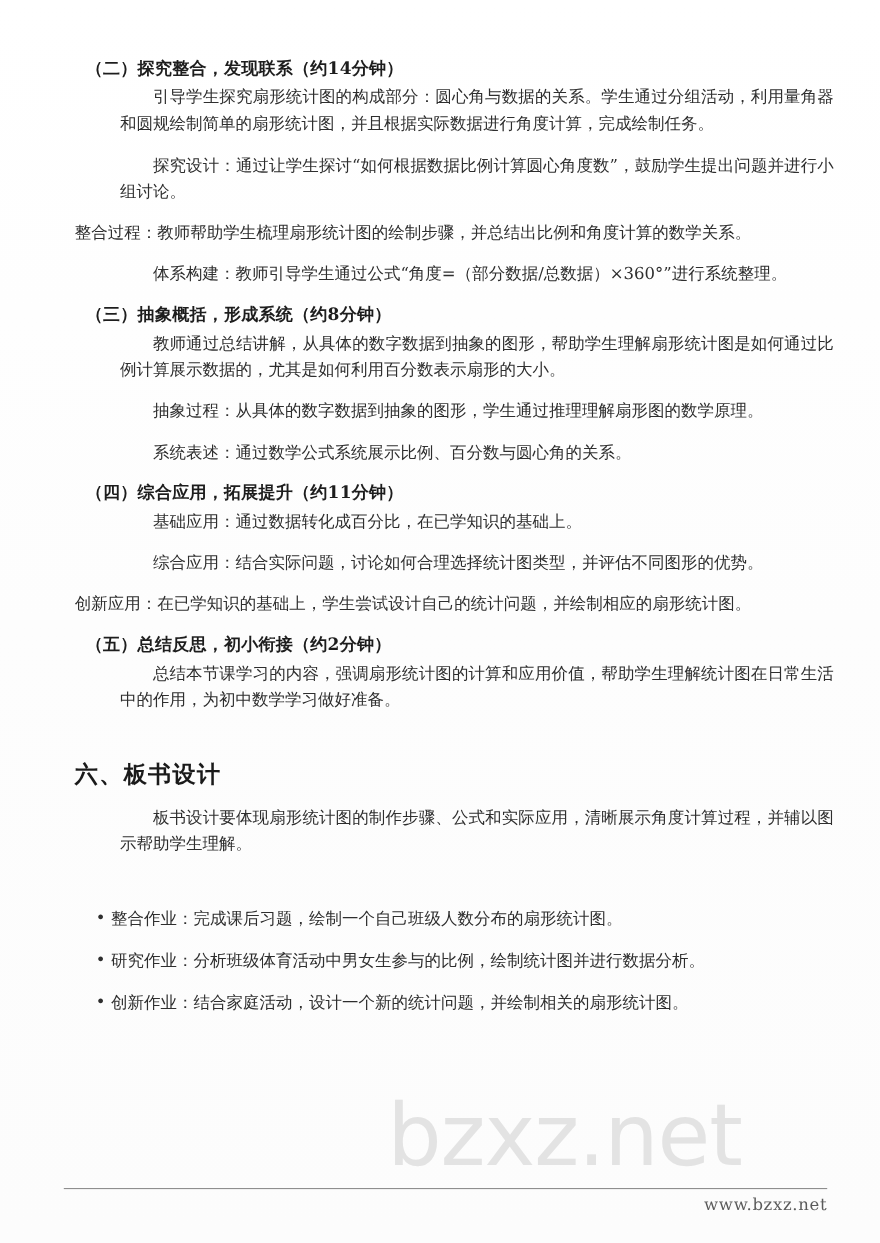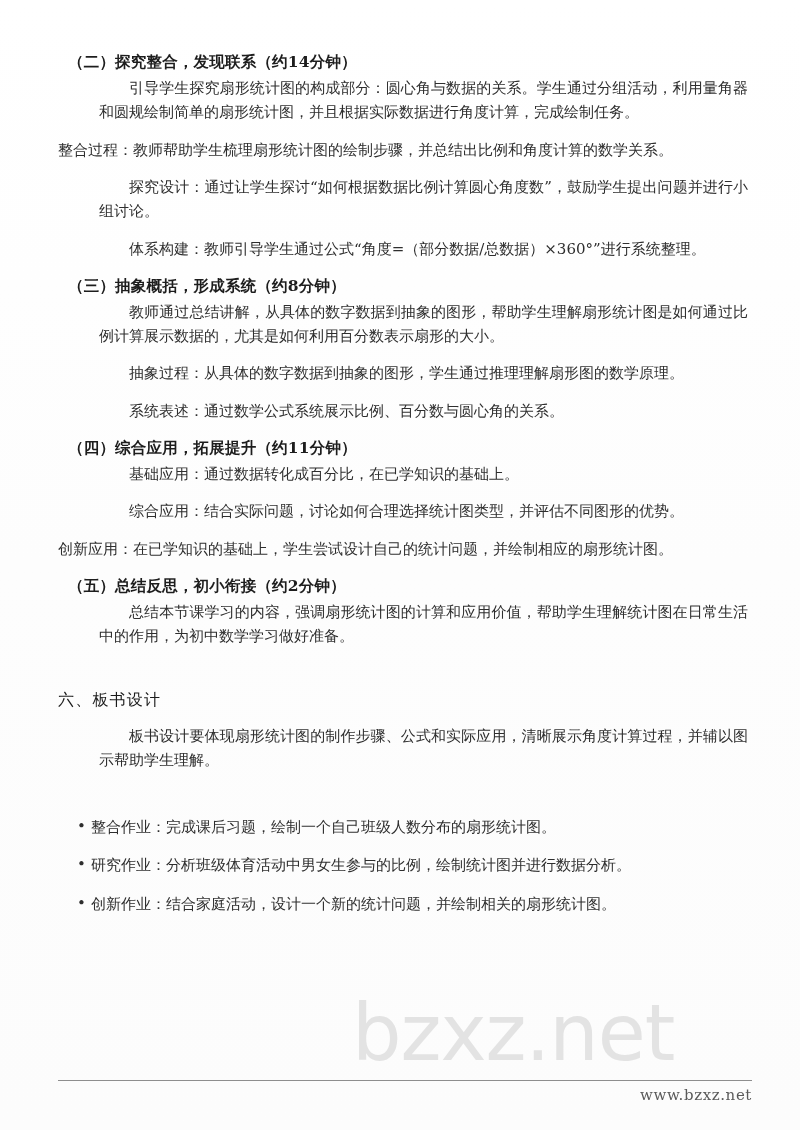--- a/index.html
+++ b/index.html
@@ -43,40 +43,40 @@
     font-size: 78px;
     letter-spacing: -1px;
     color: #e3e3e3;
     white-space: nowrap;
     user-select: none;
     z-index: 1;
   }
 
   .content {
     position: absolute;
-    left: 58px;
+    left: 68px;
     top: 50px;
     width: 690px;
     z-index: 3;
   }
 
   .h-sub {
     font-family: "DejaVu Serif", "Liberation Serif", serif;
     font-weight: 700;
     font-size: 15.5px;
     line-height: 1.55;
     margin: 0 0 2px 10px;
     letter-spacing: 0.2px;
     color: #1d1d1d;
   }
 
   .h-major {
     font-family: "DejaVu Serif", "Liberation Serif", serif;
-    font-weight: 400;
-    font-size: 16px;
+    font-weight: 700;
+    font-size: 21px;
     line-height: 1.5;
     margin: 0;
     letter-spacing: 1.2px;
     color: #1a1a1a;
   }
 
   .para {
     font-size: 15px;
     line-height: 1.62;
     margin: 0;
@@ -148,22 +148,22 @@
 
 <div class="page">
 
   <div class="watermark">bzxz.net</div>
 
   <div class="content">
 
     <div>
       <h3 class="h-sub">（二）探究整合，发现联系（约14分钟）</h3>
       <p class="para indent blk">引导学生探究扇形统计图的构成部分：圆心角与数据的关系。学生通过分组活动，利用量角器和圆规绘制简单的扇形统计图，并且根据实际数据进行角度计算，完成绘制任务。</p>
+      <p class="para indent blk">探究设计：通过让学生探讨“如何根据数据比例计算圆心角度数”，鼓励学生提出问题并进行小组讨论。</p>
       <p class="para flush blk">整合过程：教师帮助学生梳理扇形统计图的绘制步骤，并总结出比例和角度计算的数学关系。</p>
-      <p class="para indent blk">探究设计：通过让学生探讨“如何根据数据比例计算圆心角度数”，鼓励学生提出问题并进行小组讨论。</p>
       <p class="para indent blk">体系构建：教师引导学生通过公式“角度=（部分数据/总数据）×360°”进行系统整理。</p>
     </div>
 
     <div>
       <h3 class="h-sub">（三）抽象概括，形成系统（约8分钟）</h3>
       <p class="para indent blk">教师通过总结讲解，从具体的数字数据到抽象的图形，帮助学生理解扇形统计图是如何通过比例计算展示数据的，尤其是如何利用百分数表示扇形的大小。</p>
       <p class="para indent blk">抽象过程：从具体的数字数据到抽象的图形，学生通过推理理解扇形图的数学原理。</p>
       <p class="para indent blk">系统表述：通过数学公式系统展示比例、百分数与圆心角的关系。</p>
     </div>
 

